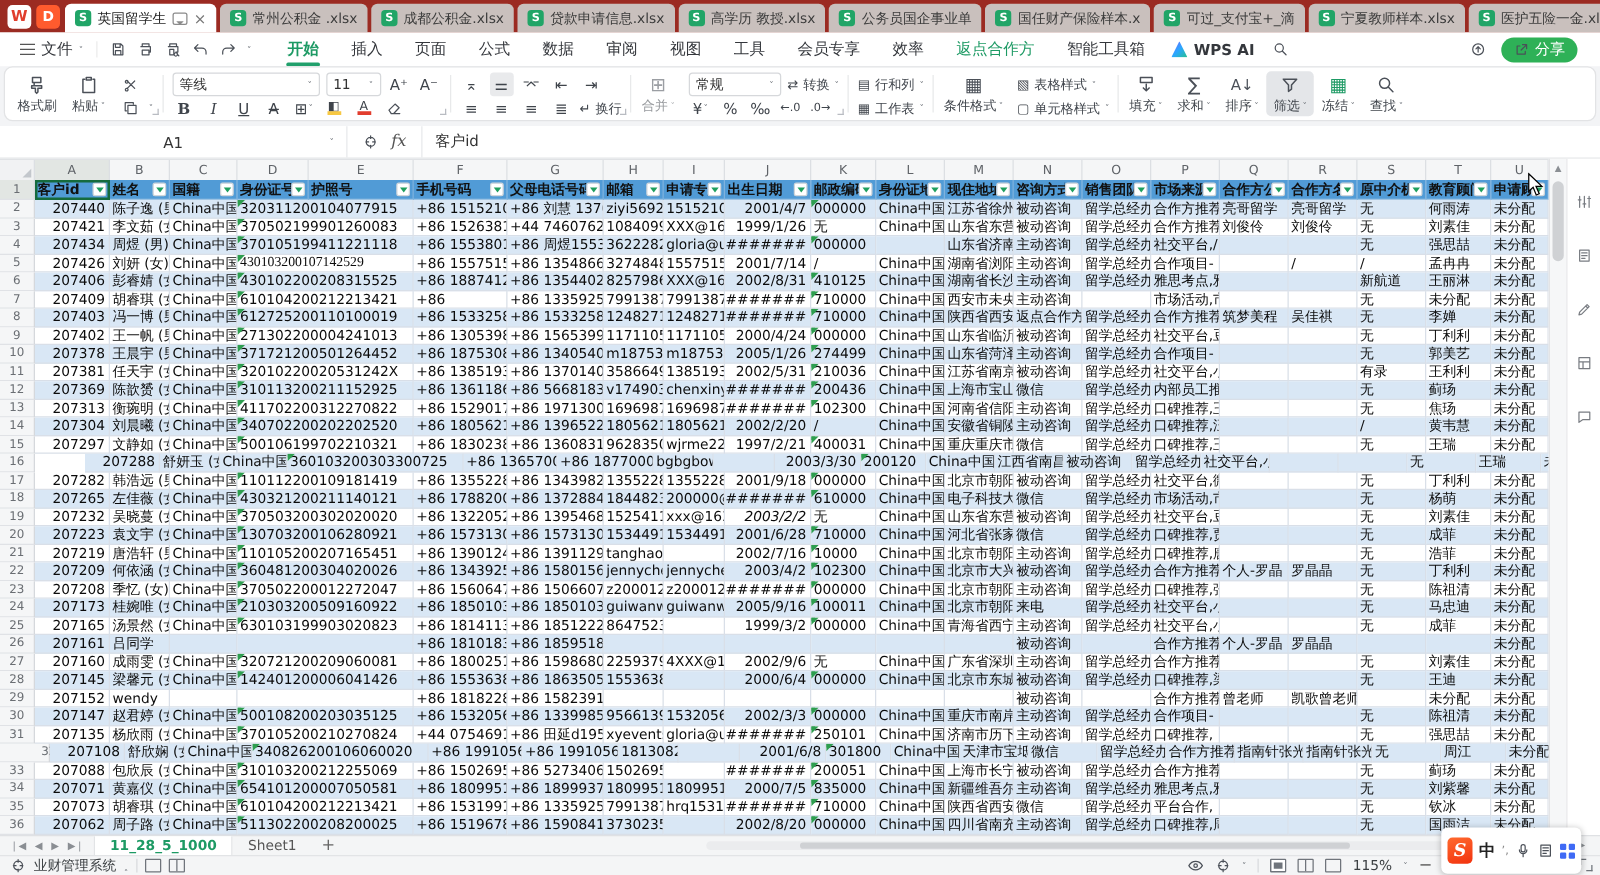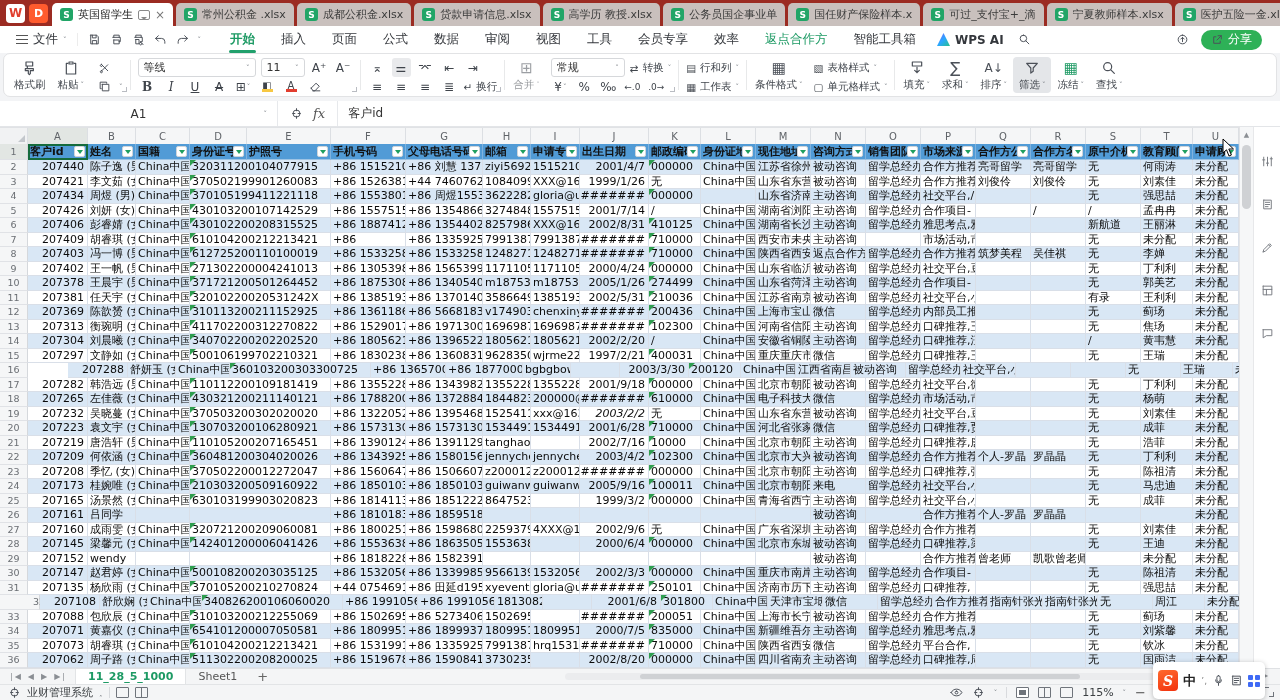--- a/index.html
+++ b/index.html
@@ -717,21 +717,21 @@
         <div class="cell" style="width: 55px;"></div>
         <div class="cell" style="width: 55px;">无</div>
         <div class="cell" style="width: 52px;">强思喆</div>
         <div class="cell" style="width: 46px;">未分配</div>
       </div>
       <div class="grow" style="height: 14.5px;">
         <div class="ncell" style="width: 28px;">5</div>
         <div class="cell ra" style="width: 60px;">207426</div>
         <div class="cell" style="width: 48px;">刘妍 (女)</div>
         <div class="cell" style="width: 54px;">China中国</div>
-        <div class="cell gt" style="width: 141px;">430103200107142529</div>
+        <div class="cell gt" style="width: 141px; font-family: Liberation Serif, serif;">430103200107142529</div>
         <div class="cell" style="width: 75px;">+86 15575158</div>
         <div class="cell" style="width: 77px;">+86 1354866895</div>
         <div class="cell" style="width: 48px;">327484864</div>
         <div class="cell" style="width: 49px;">155751588</div>
         <div class="cell ra" style="width: 69px;">2001/7/14</div>
         <div class="cell" style="width: 52px;">/</div>
         <div class="cell" style="width: 55px;">China中国</div>
         <div class="cell" style="width: 55px;">湖南省浏阳</div>
         <div class="cell" style="width: 55px;">主动咨询</div>
         <div class="cell" style="width: 55px;">留学总经办</div>

